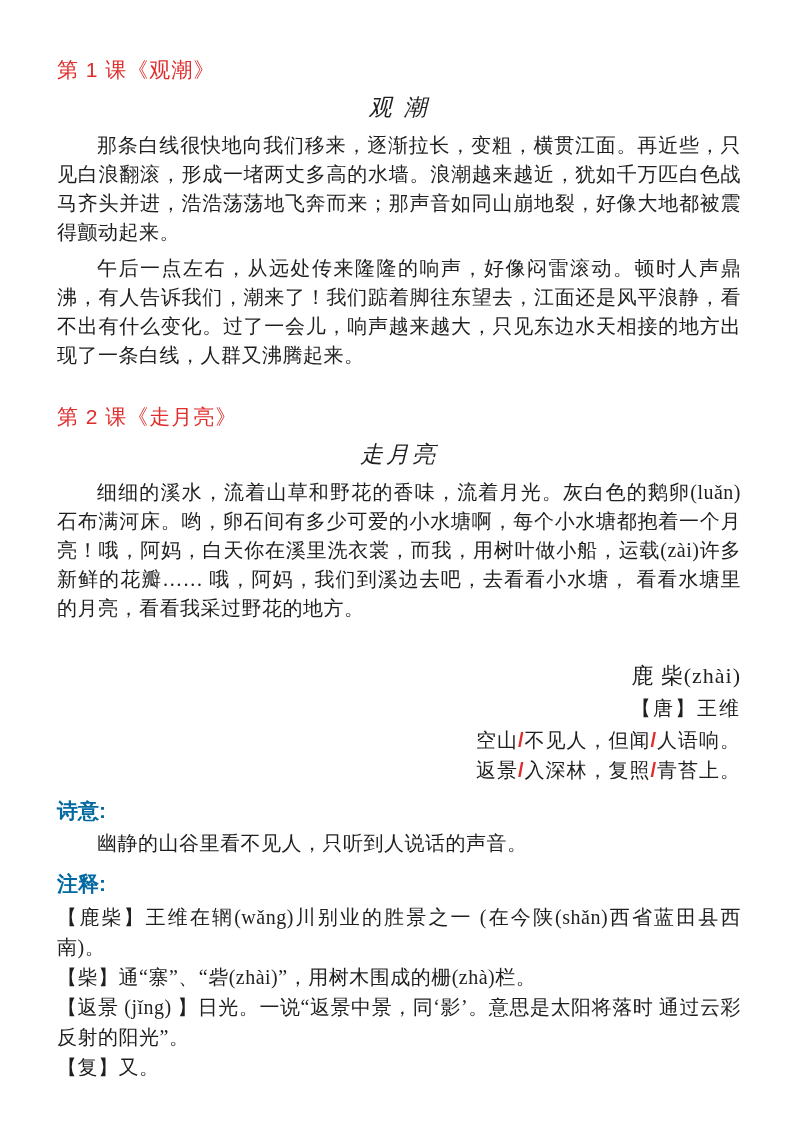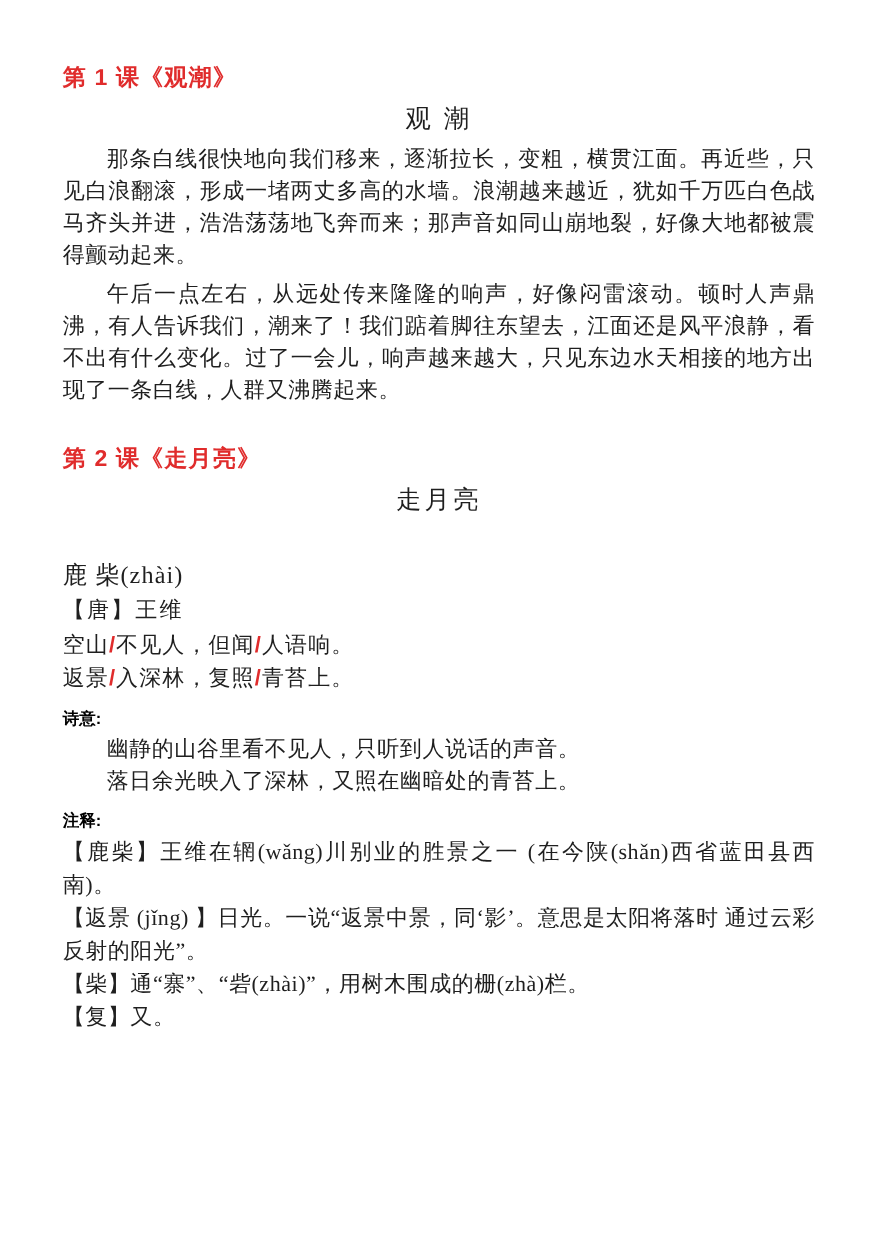--- a/index.html
+++ b/index.html
@@ -12,44 +12,45 @@
     background: #ffffff;
     overflow: hidden;
     font-family: "Liberation Serif", "DejaVu Serif", serif;
     color: #1f1f1f;
   }
   .content {
     padding: 56px 52px 0 57px;
   }
   .sec-heading {
     font-family: "Liberation Sans", "DejaVu Sans", sans-serif;
-    font-weight: bold;
+    font-weight: normal;
     font-size: 21px;
     color: #e02c2c;
     letter-spacing: 1px;
     margin-bottom: 8px;
   }
   .doc-title {
     text-align: center;
     font-size: 23px;
     letter-spacing: 3px;
     margin: 4px 0 8px 0;
     color: #1f1f1f;
+    font-style: italic;
   }
   .para {
     font-size: 20px;
     line-height: 29px;
     letter-spacing: 0.5px;
     text-align: justify;
     text-indent: 2em;
   }
   .para + .para { margin-top: 7px; }
   .section-2 { margin-top: 33px; }
   .section-3 { margin-top: 38px; }
-  .poem-block { margin-top: 4px; text-align: left; }
+  .poem-block { margin-top: 4px; text-align: right; }
   .poem-title {
     font-size: 22px;
     letter-spacing: 1px;
     line-height: 30px;
     margin-bottom: 2px;
   }
   .poem-author {
     font-size: 20px;
     letter-spacing: 2px;
     line-height: 30px;
@@ -61,22 +62,22 @@
     line-height: 30px;
   }
   .slash {
     color: #e02c2c;
     font-weight: bold;
     font-family: "Liberation Sans", "DejaVu Sans", sans-serif;
   }
   .label-green {
     font-family: "Liberation Sans", "DejaVu Sans", sans-serif;
     font-weight: bold;
-    font-size: 15px;
-    color: #000000;
+    font-size: 21px;
+    color: #0369a1;
     margin-top: 12px;
     margin-bottom: 4px;
   }
   .shiyi-line {
     font-size: 20px;
     line-height: 29px;
     letter-spacing: 0.5px;
     text-indent: 2em;
   }
   .note-item {
@@ -105,38 +106,38 @@
     <section class="section-1">
       <div class="sec-heading">第 1 课《观潮》</div>
       <div class="doc-title">观 潮</div>
       <p class="para">那条白线很快地向我们移来，逐渐拉长，变粗，横贯江面。再近些，只见白浪翻滚，形成一堵两丈多高的水墙。浪潮越来越近，犹如千万匹白色战马齐头并进，浩浩荡荡地飞奔而来；那声音如同山崩地裂，好像大地都被震得颤动起来。</p>
       <p class="para">午后一点左右，从远处传来隆隆的响声，好像闷雷滚动。顿时人声鼎沸，有人告诉我们，潮来了！我们踮着脚往东望去，江面还是风平浪静，看不出有什么变化。过了一会儿，响声越来越大，只见东边水天相接的地方出现了一条白线，人群又沸腾起来。</p>
     </section>
 
     <section class="section-2">
       <div class="sec-heading">第 2 课《走月亮》</div>
       <div class="doc-title">走月亮</div>
+      <p class="para">细细的溪水，流着山草和野花的香味，流着月光。灰白色的鹅卵(luǎn)石布满河床。哟，卵石间有多少可爱的小水塘啊，每个小水塘都抱着一个月亮！哦，阿妈，白天你在溪里洗衣裳，而我，用树叶做小船，运载(zài)许多新鲜的花瓣…… 哦，阿妈，我们到溪边去吧，去看看小水塘， 看看水塘里的月亮，看看我采过野花的地方。</p>
     </section>
 
     <section class="section-3">
 
       <div class="poem-block">
         <div class="poem-title">鹿 柴(zhài)</div>
         <div class="poem-author">【唐】王维</div>
         <div class="poem-line"><span>空山</span><span class="slash">/</span><span>不见人，但闻</span><span class="slash">/</span><span>人语响。</span></div>
         <div class="poem-line"><span>返景</span><span class="slash">/</span><span>入深林，复照</span><span class="slash">/</span><span>青苔上。</span></div>
       </div>
 
       <div class="label-green">诗意:</div>
       <div class="shiyi-line">幽静的山谷里看不见人，只听到人说话的声音。</div>
-      <div class="shiyi-line">落日余光映入了深林，又照在幽暗处的青苔上。</div>
 
       <div class="label-green">注释:</div>
       <div class="note-item">【鹿柴】王维在辋(wǎng)川别业的胜景之一 (在今陕(shǎn)西省蓝田县西南)。</div>
+      <div class="note-item">【柴】通“寨”、“砦(zhài)”，用树木围成的栅(zhà)栏。</div>
       <div class="note-item">【返景 (jǐng) 】日光。一说“返景中景，同‘影’。意思是太阳将落时 通过云彩反射的阳光”。</div>
-      <div class="note-item">【柴】通“寨”、“砦(zhài)”，用树木围成的栅(zhà)栏。</div>
       <div class="note-item">【复】又。</div>
 
     </section>
 
   </div>
 
 </div>
 
 </body></html>

